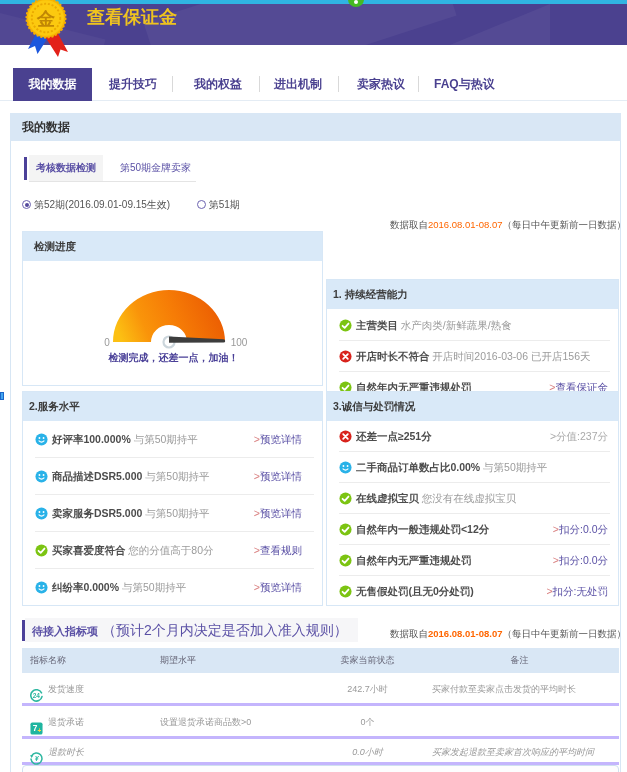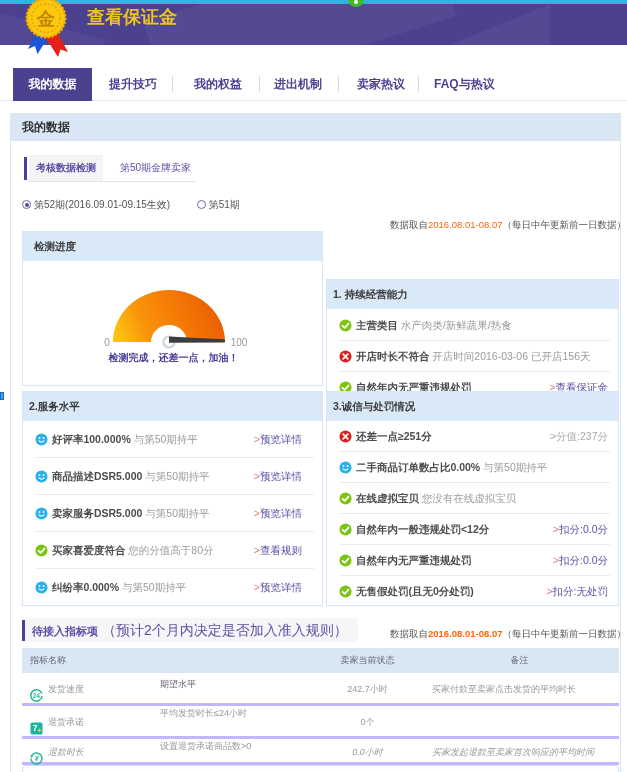--- a/index.html
+++ b/index.html
@@ -68,21 +68,21 @@
 .bthead b { font-weight:bold; }
 
 
 .tbl { left:22px; top:648px; width:597px; }
 .thead { position:absolute; left:0; top:0; width:597px; height:25px; background:#d9e7f5; font-size:9px; color:#667; }
 .thead span { position:absolute; top:0; line-height:25px; }
 .trow { position:absolute; left:0; width:597px; height:33px; border-bottom:3px solid #c4b5fd; font-size:9px; color:#999; }
 .trow span { position:absolute; top:0; line-height:33px; }
 .trow.r3 span { line-height:26px;font-style:italic; }
 .c1 { left:26px; }
-.c2 { left:138px;margin-top:24px; }
+.c2 { left:138px; }
 .c3 { left:258px; width:175px; text-align:center; }
 .c4 { left:410px; white-space:nowrap; }
 .c4h { left:398px; width:199px; text-align:center; }
 .setlnk { color:#4d43cd; font-weight:bold; }
 .nextbox { left:22px; top:765px; width:597px; height:10px; border:1px solid #cfe0f0; border-radius:4px 4px 0 0; background:#fdfdfe; }
 .bluesq { left:0px; top:392px; width:4px; height:8px; background:#42a5f0; border:1px solid #1b66c9; }
 </style>
 </head>
 <body>
 <div class="abs cyan"></div>
@@ -300,21 +300,20 @@
     <span class="c2">期望水平</span>
     <span class="c3">卖家当前状态</span>
     <span class="c4h" style="position:absolute;top:0;line-height:25px;">备注</span>
   </div>
   <div class="trow" style="top:25px;">
     <span style="position:absolute;left:8px;top:10px;"><svg width="13" height="13" viewBox="0 0 14 14">
           <path d="M12.9 8.2 A 6.1 6.1 0 1 1 12.4 4.2" fill="none" stroke="#2db7a0" stroke-width="1.7" stroke-linecap="round"></path>
           <text x="6.8" y="9.6" font-size="7" font-weight="bold" fill="#2db7a0" text-anchor="middle" font-family="Liberation Sans">24</text>
         </svg></span>
     <span class="c1" style="left:26px;">发货速度</span>
-    <span class="c2">平均发货时长≤24小时</span>
     <span class="c3">242.7小时</span>
     <span class="c4">买家付款至卖家点击发货的平均时长</span>
   </div>
   <div class="trow" style="top:58px;">
     <span style="position:absolute;left:8px;top:10px;"><svg width="13" height="13" viewBox="0 0 14 14">
           <rect x="0.5" y="0.5" width="13" height="13" rx="2" fill="#1fb5a0"></rect>
           <text x="5.5" y="10" font-size="9" font-weight="bold" fill="#fff" text-anchor="middle" font-family="Liberation Sans">7</text>
           <text x="10" y="12" font-size="7" font-weight="bold" fill="#ffd83d" text-anchor="middle" font-family="Liberation Sans">+</text>
         </svg></span>
     <span class="c1" style="left:26px;">退货承诺</span>

